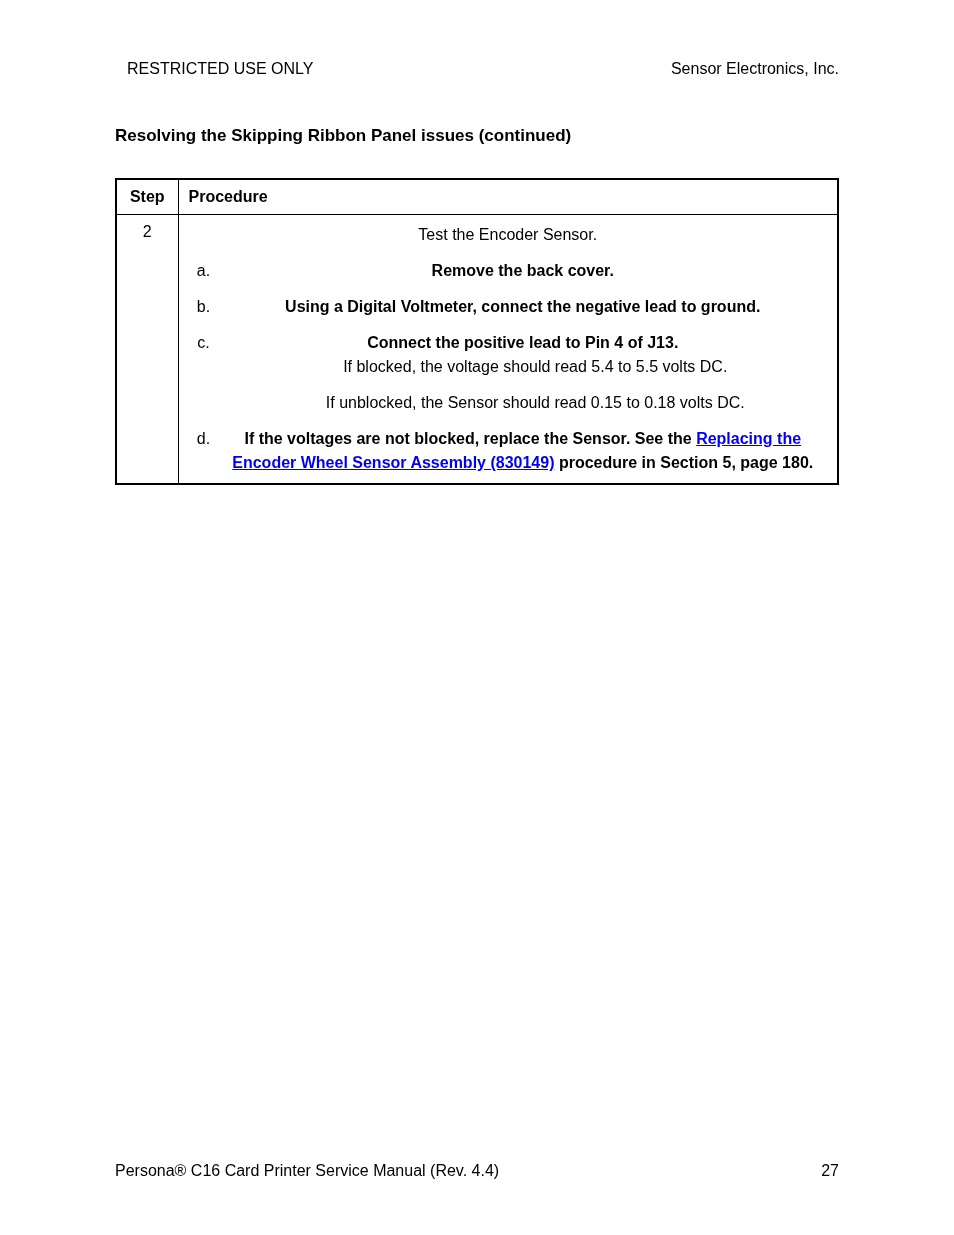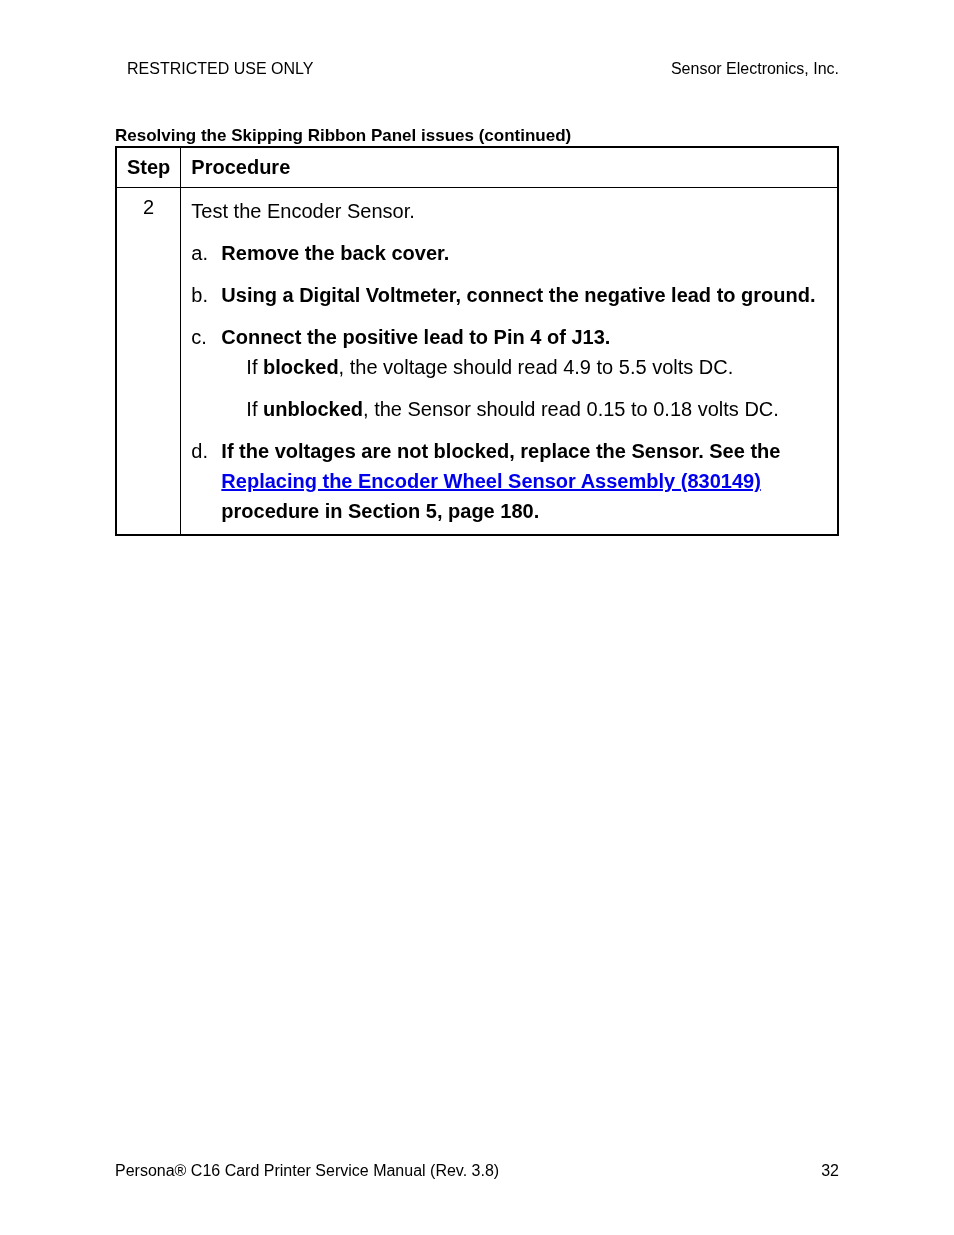--- a/index.html
+++ b/index.html
@@ -16,43 +16,44 @@
     .header-row {
       display: flex;
       justify-content: space-between;
       font-size: 16px;
       margin-bottom: 48px;
       margin-left: 12px;
     }
     .section-title {
       font-weight: bold;
       font-size: 17px;
-      margin-bottom: 0;
+      margin-bottom: 32px;
     }
     table {
       border-collapse: collapse;
       width: 100%;
       border: 2px solid #000;
     }
     th, td {
       border: 1px solid #000;
       padding: 8px 10px;
       text-align: left;
       vertical-align: top;
-      font-size: 20px;
+      font-size: 16px;
     }
     th {
       font-weight: bold;
     }
     .step-col {
       width: 62px;
       text-align: center;
     }
     .procedure-cell {
       line-height: 1.5;
+      text-align: center;
     }
     .procedure-intro {
       margin-bottom: 12px;
     }
     ol.letter-list {
       list-style: none;
       padding-left: 0;
     }
     ol.letter-list > li {
       display: flex;
@@ -79,21 +80,21 @@
     }
     .footer-row {
       position: absolute;
       bottom: 55px;
       left: 115px;
       right: 115px;
       display: flex;
       justify-content: space-between;
       font-size: 16px;
     }
-    b { font-weight: bold; }
+    b { font-weight: normal; }
   </style>
 </head>
 <body>
 
 <div class="header-row">
   <span>RESTRICTED USE ONLY</span>
   <span>Sensor Electronics, Inc.</span>
 </div>
 
 <div class="section-title">Resolving the Skipping Ribbon Panel issues (continued)</div>
@@ -118,32 +119,32 @@
           <li>
             <span class="list-marker">b.</span>
             <span class="list-body">Using a Digital Voltmeter, connect the negative lead to ground.</span>
           </li>
           <li>
             <span class="list-marker">c.</span>
             <span class="list-body">Connect the positive lead to Pin 4 of J13.</span>
           </li>
         </ol>
         <div class="sub-indent">
-          <span>If </span><b>blocked</b><span>, the voltage should read 4.9 to 5.5 volts DC.</span>
+          <span>If </span><b>blocked</b><span>, the voltage should read 5.4 to 5.5 volts DC.</span>
         </div>
         <div class="sub-indent">
           <span>If </span><b>unblocked</b><span>, the Sensor should read 0.15 to 0.18 volts DC.</span>
         </div>
         <ol class="letter-list">
           <li>
             <span class="list-marker">d.</span>
             <span class="list-body"><span> If the voltages are not blocked, replace the Sensor. See the </span><a href="#" class="link">Replacing the Encoder Wheel Sensor Assembly (830149)</a><span> procedure in Section 5, page 180.</span></span>
           </li>
         </ol>
       </td>
     </tr>
   </tbody>
 </table>
 
 <div class="footer-row">
-  <span><span>Persona</span><span>®</span><span> C16 Card Printer Service Manual (Rev. 3.8)</span></span>
-  <span>32</span>
+  <span><span>Persona</span><span>®</span><span> C16 Card Printer Service Manual (Rev. 4.4)</span></span>
+  <span>27</span>
 </div>
 
 </body></html>

